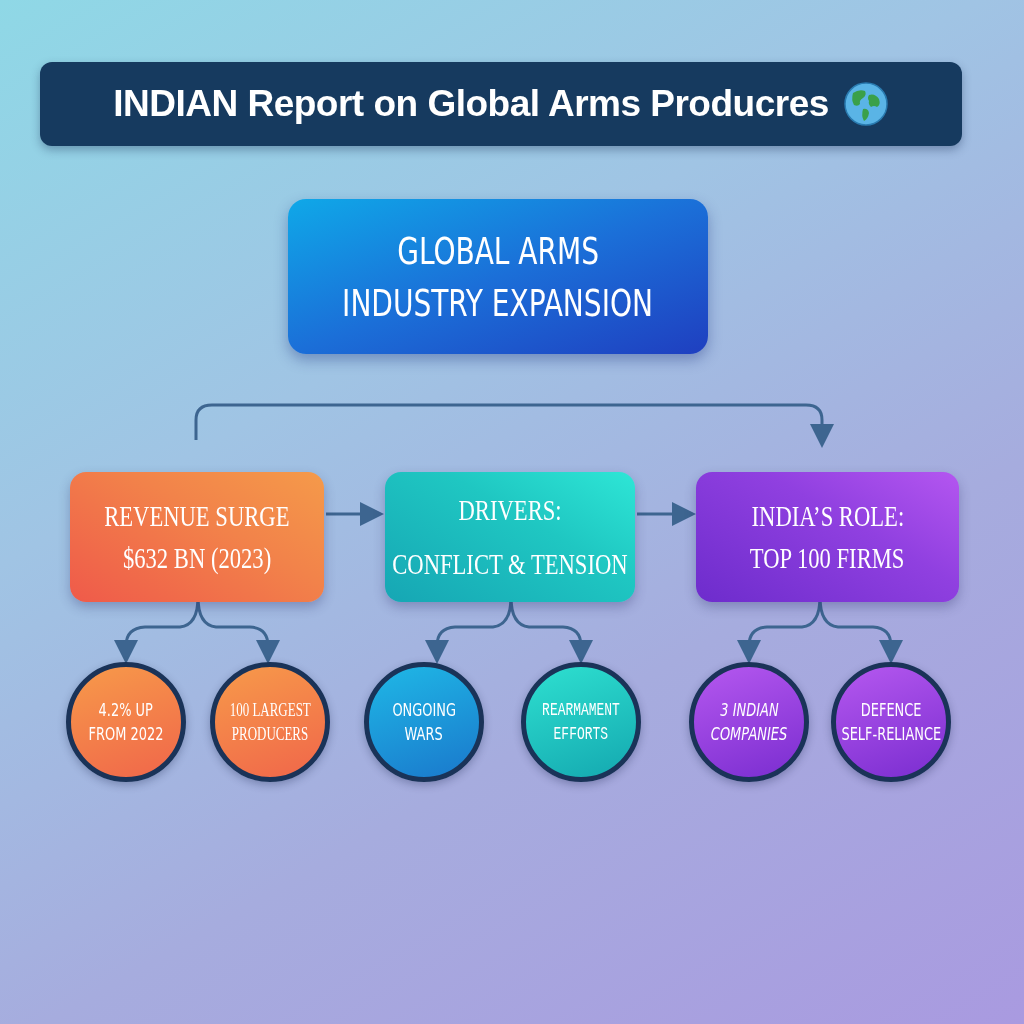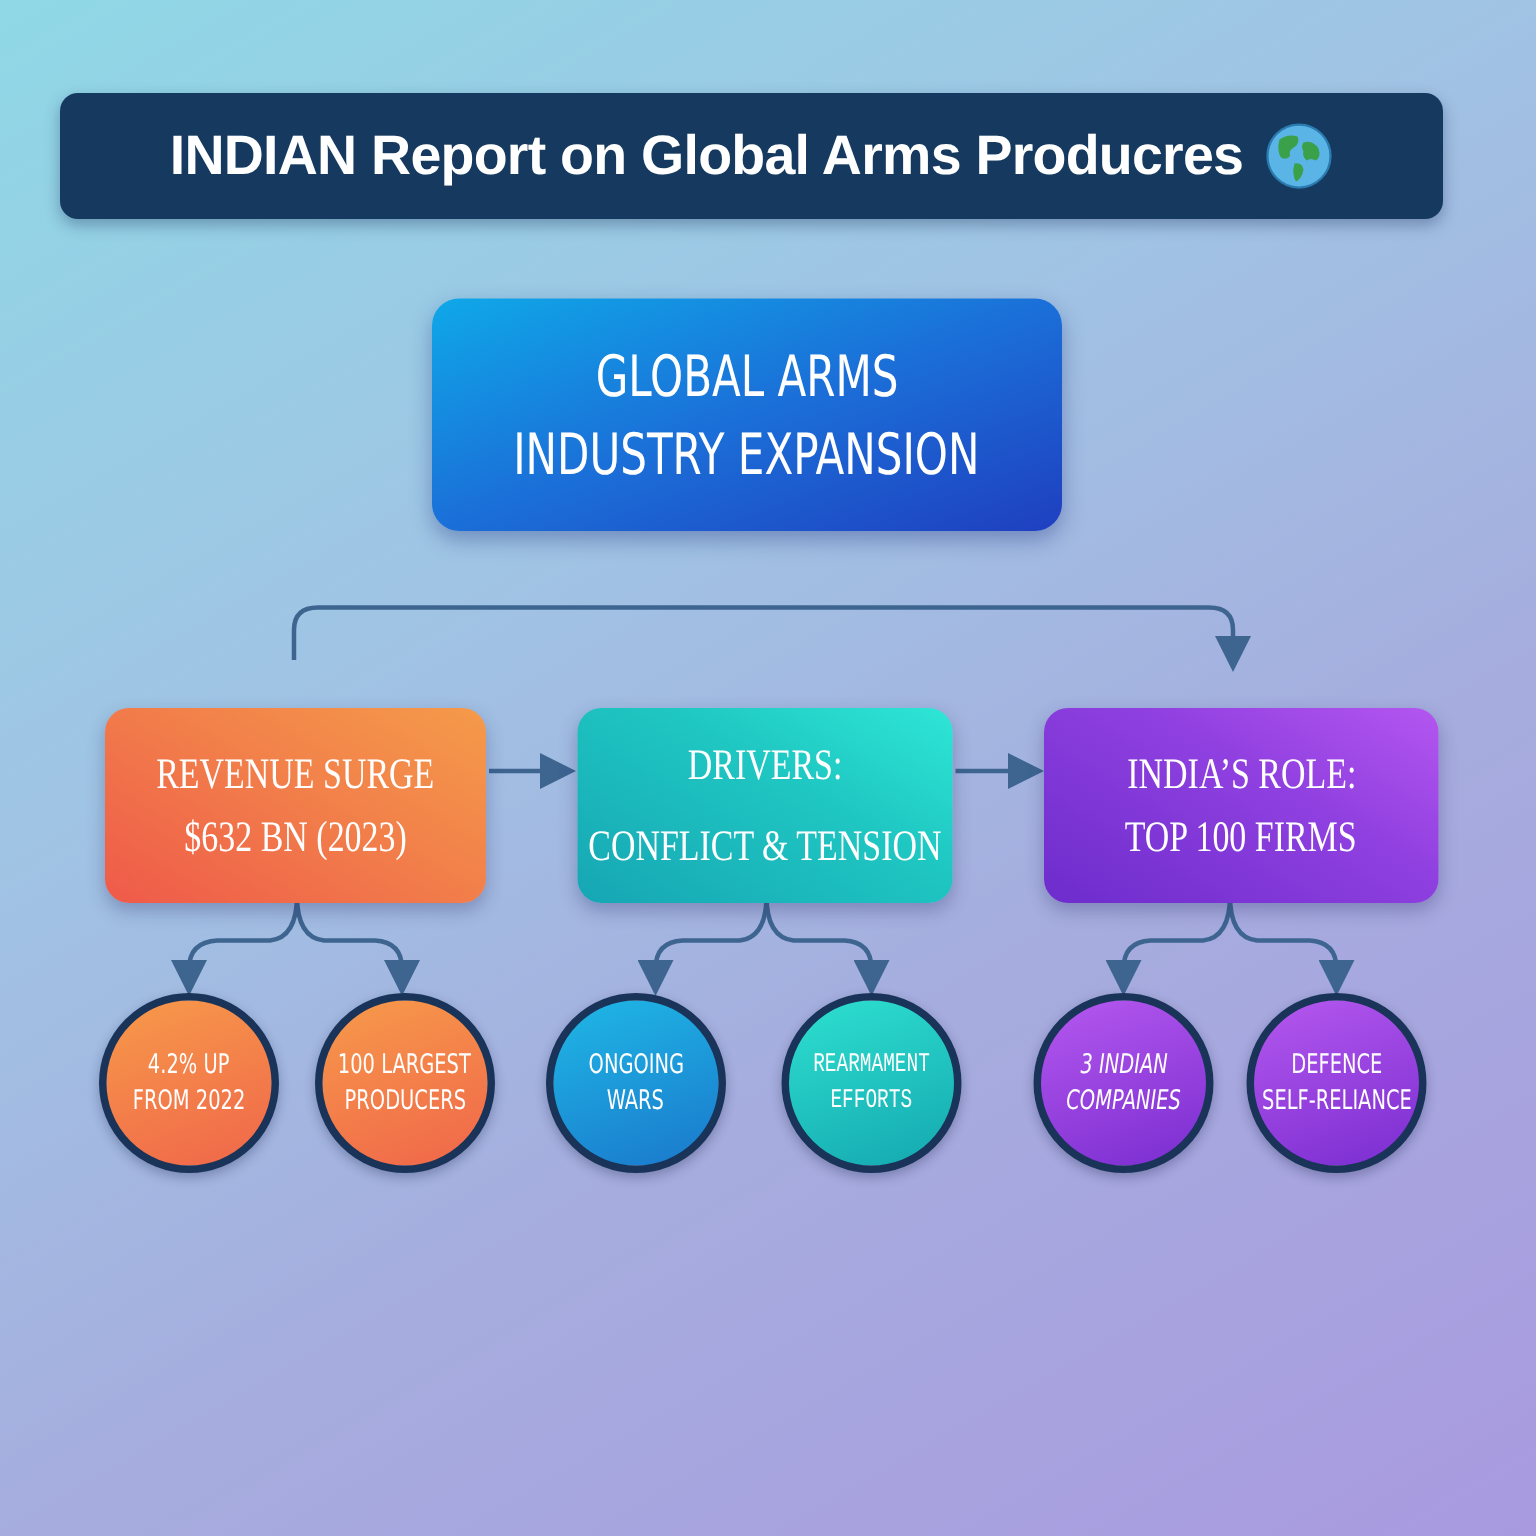--- a/index.html
+++ b/index.html
@@ -98,21 +98,21 @@
 </div>
 <div class="box box-purple">
   <span>INDIA’S ROLE:</span>
   <span>TOP 100 FIRMS</span>
 </div>
 
 <div class="circle c-orange" style="left:66px;">
   <span>4.2% UP</span>
   <span>FROM 2022</span>
 </div>
-<div class="circle c-orange" style="left:210px;">
+<div class="circle c-orange" style="left:210px;font-family:Liberation Serif, serif;">
   <span>100 LARGEST</span>
   <span>PRODUCERS</span>
 </div>
 <div class="circle c-blue" style="left:364px;">
   <span>ONGOING</span>
   <span>WARS</span>
 </div>
 <div class="circle c-teal" style="left:521px;">
   <span>REARMAMENT</span>
   <span>EFFORTS</span>

